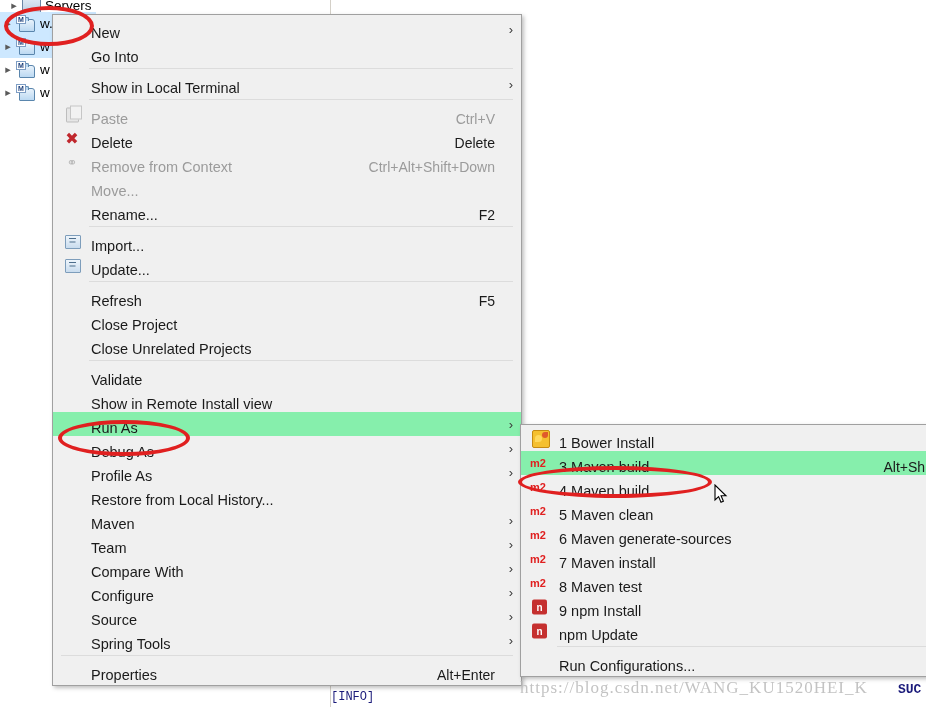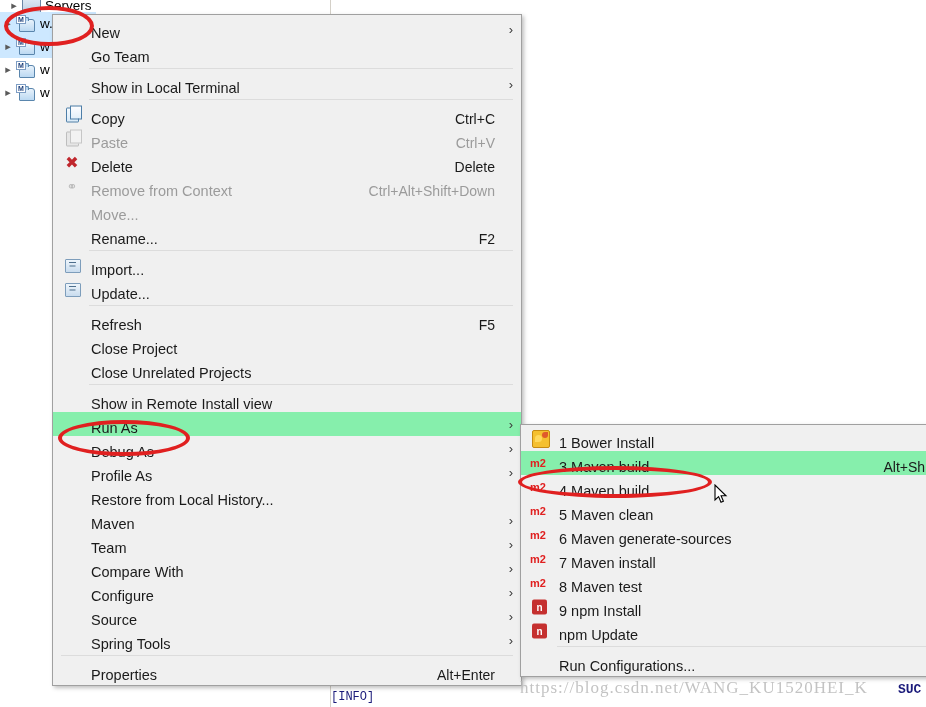--- a/index.html
+++ b/index.html
@@ -161,33 +161,28 @@
       <div>C</div>
     </div>
 </div>
 
 <div class="menu" id="ctx-menu" style="left:52px;top:14px;width:470px;">
     <div class="mi">
       <span class="label">New</span>
       <span class="arrow">›</span>
     </div>
     <div class="mi">
-      <span class="label">Go Team</span>
+      <span class="label">Go Into</span>
     </div>
     <div class="sep"></div>
     <div class="mi">
       <span class="label">Show in Local Terminal</span>
       <span class="arrow">›</span>
     </div>
     <div class="sep"></div>
-    <div class="mi">
-      <span class="ic ic-copy"></span>
-      <span class="label">Copy</span>
-      <span class="accel">Ctrl+C</span>
-    </div>
     <div class="mi dis">
       <span class="ic ic-paste"></span>
       <span class="label">Paste</span>
       <span class="accel">Ctrl+V</span>
     </div>
     <div class="mi">
       <span class="ic ic-delete">✖</span>
       <span class="label">Delete</span>
       <span class="accel">Delete</span>
     </div>
@@ -218,20 +213,23 @@
       <span class="accel">F5</span>
     </div>
     <div class="mi">
       <span class="label">Close Project</span>
     </div>
     <div class="mi">
       <span class="label">Close Unrelated Projects</span>
     </div>
     <div class="sep"></div>
     <div class="mi">
+      <span class="label">Validate</span>
+    </div>
+    <div class="mi">
       <span class="label">Show in Remote Install view</span>
     </div>
     <div class="mi hl">
       <span class="label">Run As</span>
       <span class="arrow">›</span>
     </div>
     <div class="mi">
       <span class="label">Debug As</span>
       <span class="arrow">›</span>
     </div>

